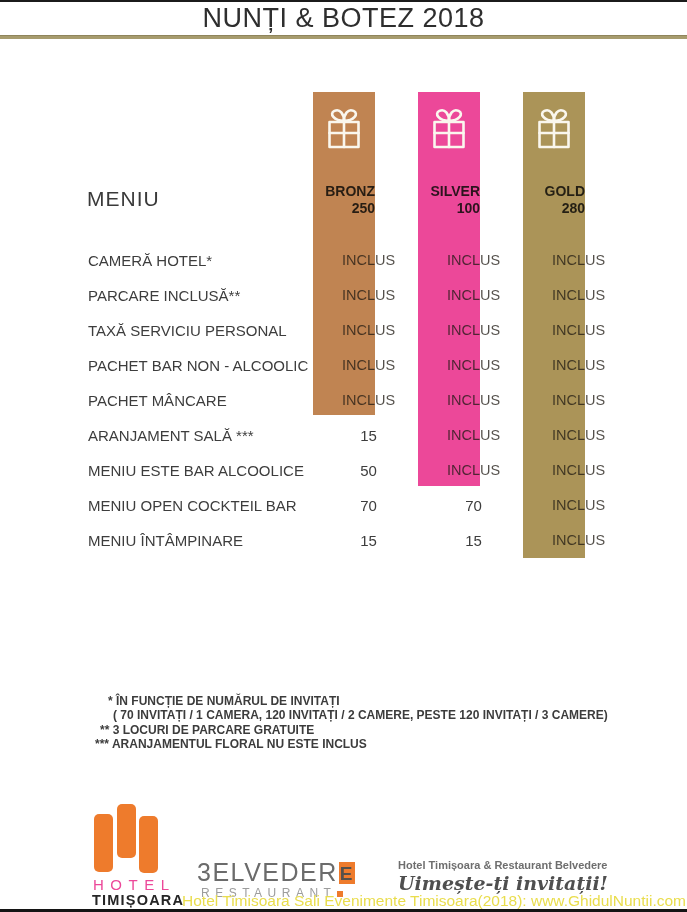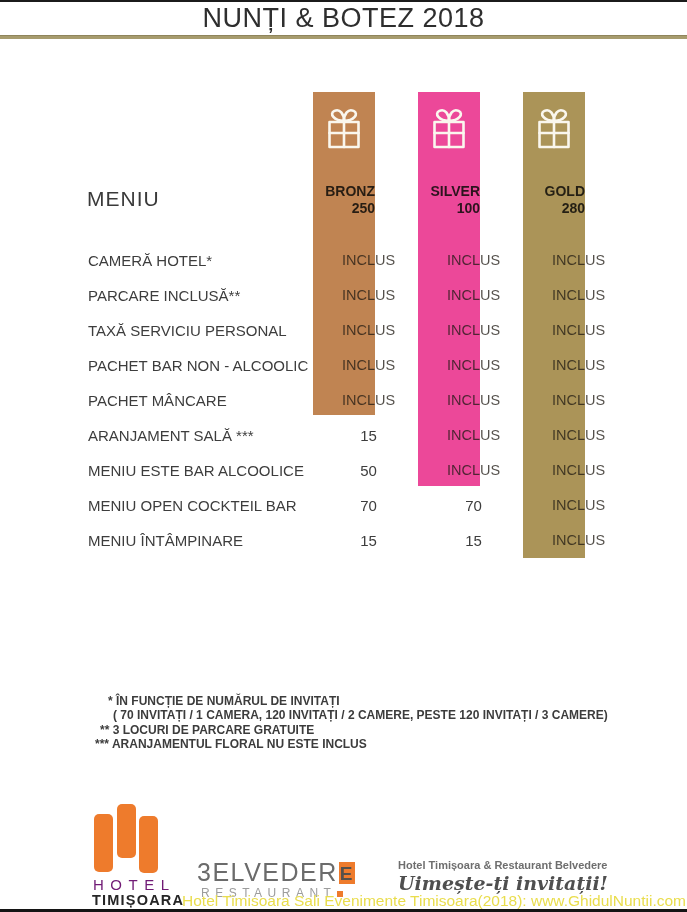--- a/index.html
+++ b/index.html
@@ -32,21 +32,21 @@
   .cell.num{font-size:15px;color:#3d3d3d;}
   
   .footnotes{position:absolute;left:95px;top:694px;font-size:12px;font-weight:bold;color:#3c3c3c;line-height:14.4px;white-space:nowrap;}
   .fn0{margin-left:13px}.fn1{margin-left:18px}.fn2{margin-left:5px}.fn3{margin-left:0}
   
   .logo{position:absolute;left:92px;top:800px;width:78px;height:108px;}
   .bar{position:absolute;background:#ee7b2c;border-radius:5px;}
   .bar1{left:2px;top:14px;width:19px;height:58px;}
   .bar2{left:25px;top:4px;width:19px;height:54px;}
   .bar3{left:47px;top:16px;width:19px;height:57px;}
-  .logo-hotel{position:absolute;top:76px;left:1px;width:78px;font-size:15px;color:#701a75;letter-spacing:6.5px;white-space:nowrap;}
+  .logo-hotel{position:absolute;top:76px;left:1px;width:78px;font-size:15px;color:#ec4899;letter-spacing:6.5px;white-space:nowrap;}
   .logo-city{position:absolute;top:92px;left:0;width:78px;text-align:center;font-size:14.5px;font-weight:bold;color:#262626;letter-spacing:1.2px;white-space:nowrap;}
   
   .belvedere{position:absolute;left:197px;top:860px;}
   .bel-main{font-size:25px;color:#6b6b6b;letter-spacing:1.5px;line-height:24px;white-space:nowrap;}
   .bel-e{display:inline-block;background:#ee7b2c;color:#55504a;font-size:19px;font-weight:bold;line-height:19px;padding:2px 1px 1px 1px;margin-left:1px;vertical-align:1px;}
   .bel-rest{margin-top:2px;margin-left:4px;font-size:12px;color:#9c9c9c;letter-spacing:5.5px;white-space:nowrap;}
   .bel-sq{display:inline-block;width:6px;height:6px;background:#ee7b2c;margin-left:1px;vertical-align:middle;}
   
   .fright{position:absolute;left:398px;top:859px;width:204px;text-align:center;}
   .fright-title{font-size:11px;font-weight:bold;color:#6e6e6e;white-space:nowrap;}

